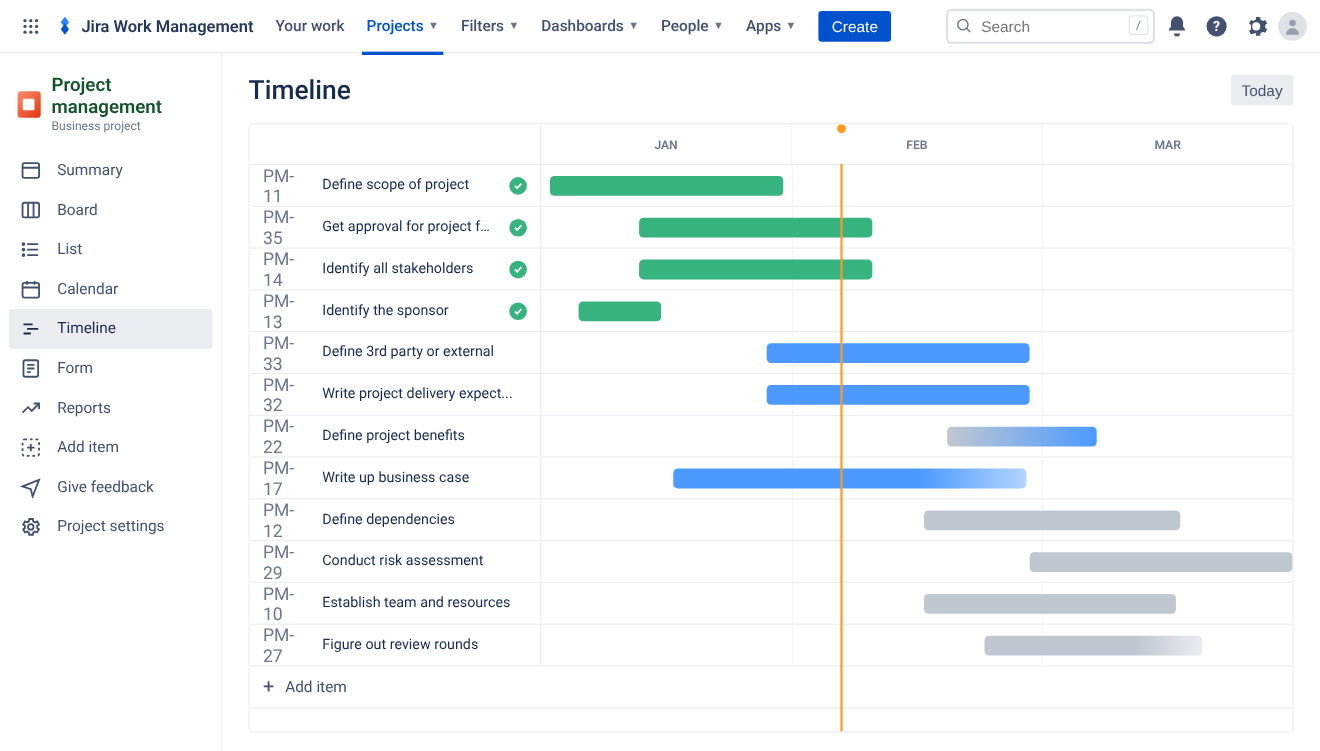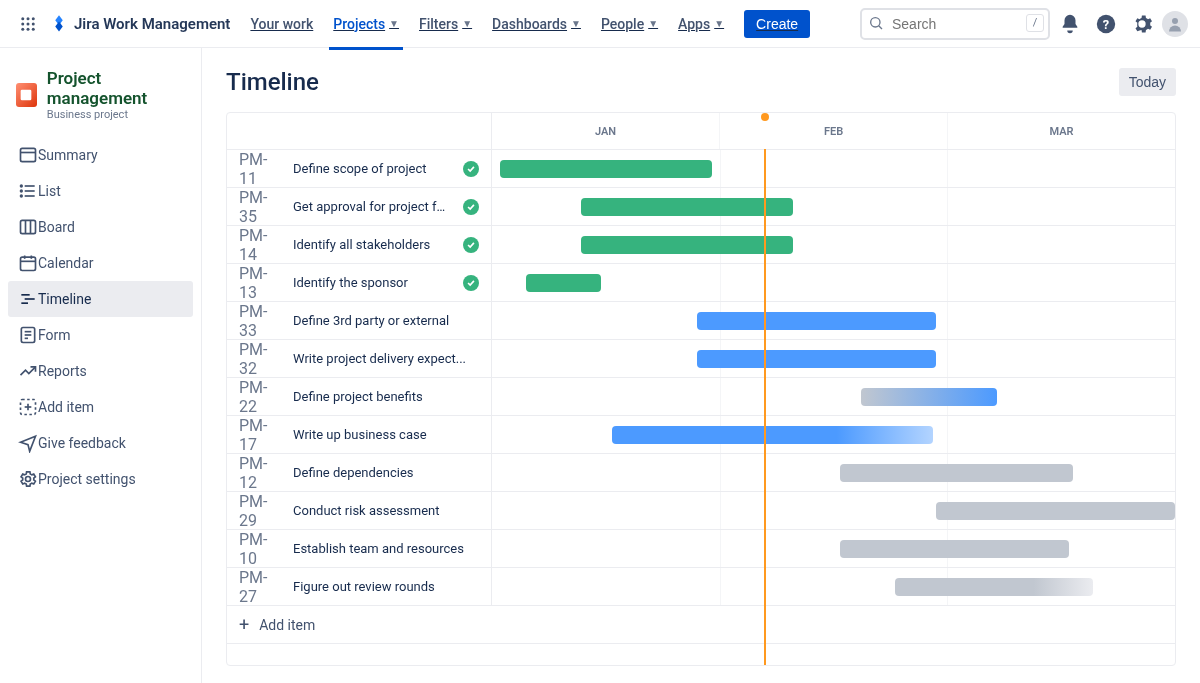--- a/index.html
+++ b/index.html
@@ -4,21 +4,21 @@
 <style>
 * { box-sizing: border-box; margin: 0; padding: 0; }
 body { font-family: -apple-system, BlinkMacSystemFont, "Segoe UI", Roboto, sans-serif; font-size: 14px; color: #172B4D; background: #fff; width: 1200px; height: 683px; overflow: hidden; }
 
 
 .topnav { height: 48px; display: flex; align-items: center; padding: 0 12px; border-bottom: 1px solid #ebecf0; }
 .topnav-left { display: flex; align-items: center; flex: 1; gap: 4px; }
 .app-switcher { width: 32px; height: 32px; display: flex; align-items: center; justify-content: center; border-radius: 3px; cursor: pointer; }
 .brand { display: flex; align-items: center; gap: 4px; margin-right: 8px; color: #253858; font-weight: 600; font-size: 15px; }
 .brand svg { height: 20px; }
-.nav-items { display: flex; align-items: flex-start; gap: 4px; text-decoration: underline; }
+.nav-items { display: flex; align-items: flex-start; gap: 4px; }
 .nav-item { padding: 6px 8px; display: flex; align-items: center; gap: 4px; border-radius: 3px; cursor: pointer; color: #42526E; font-weight: 500; }
 .nav-item.active { color: #0052CC; position: relative; }
 .nav-item.active::after { content: ""; position: absolute; bottom: -12px; left: 4px; right: 4px; height: 3px; background: #0052CC; }
 .chevron { font-size: 10px; color: #6B778C; }
 .create-btn { background: #0052CC; color: #fff; border: none; padding: 6px 12px; border-radius: 3px; font-weight: 500; font-size: 14px; cursor: pointer; margin-left: 8px; }
 .topnav-right { display: flex; align-items: center; gap: 4px; }
 .search-box { position: relative; }
 .search-box input { width: 190px; height: 32px; padding: 0 28px 0 30px; border: 2px solid #DFE1E6; border-radius: 5px; font-size: 14px; color: #42526E; background: #fff; }
 .search-box .sicon { position: absolute; left: 8px; top: 7px; color: #6B778C; }
 .search-box .slash { position: absolute; right: 6px; top: 6px; width: 18px; height: 18px; border: 1px solid #DFE1E6; border-radius: 3px; font-size: 11px; display: flex; align-items: center; justify-content: center; color: #6B778C; background: #fff; }
@@ -26,21 +26,21 @@
 .avatar { width: 26px; height: 26px; border-radius: 50%; background: #DFE1E6; cursor: pointer; display: flex; align-items: center; justify-content: center; color: #6B778C; }
 
 
 .main { display: flex; height: calc(683px - 48px); }
 .sidebar { width: 202px; border-right: 1px solid #ebecf0; padding: 16px 8px; }
 .project-header { display: flex; align-items: center; gap: 10px; padding: 4px 8px 16px; }
 .project-avatar { width: 24px; height: 24px; border-radius: 3px; background: linear-gradient(135deg, #ff8f73, #de350b); display: flex; align-items: center; justify-content: center; font-size: 10px; }
 .project-avatar svg { width: 16px; height: 16px; }
 .project-title { font-size: 17px; font-weight: 600; color: #14532d; }
 .project-sub { font-size: 11px; color: #6B778C; }
-.side-item { display: flex; align-items: center; padding: 8px 10px; border-radius: 3px; cursor: pointer; color: #42526E; font-size: 14px; }
+.side-item { display: flex; align-items: center; gap: 14px; padding: 8px 10px; border-radius: 3px; cursor: pointer; color: #42526E; font-size: 14px; }
 .side-item.selected { background: #ebecf0; color: #172B4D; }
 .side-item svg { width: 20px; height: 20px; flex-shrink: 0; }
 
 .content { flex: 1; padding: 20px 24px 0 24px; overflow: hidden; display: flex; flex-direction: column; }
 .content-header { display: flex; align-items: center; justify-content: space-between; margin-bottom: 16px; }
 .content-title { font-size: 24px; font-weight: 500; color: #172B4D; }
 .today-btn { background: #ebecf0; border: none; padding: 6px 10px; border-radius: 3px; font-size: 14px; cursor: pointer; color: #42526E; font-weight: 500; }
 
 
 .timeline-wrap { border: 1px solid #ebecf0; border-radius: 4px; overflow: hidden; display: flex; flex-direction: column; }
@@ -176,36 +176,36 @@
     </div>
     <div class="side-item">
         <svg viewBox="0 0 24 24" fill="none" stroke="#42526E" stroke-width="2">
           <rect x="3" y="4" width="18" height="16" rx="2"></rect>
           <line x1="3" y1="9" x2="21" y2="9"></line>
         </svg>
         <span>Summary</span>
       </div>
     <div class="side-item">
         <svg viewBox="0 0 24 24" fill="none" stroke="#42526E" stroke-width="2">
+          <rect x="3" y="4" width="18" height="16" rx="2"></rect>
+          <line x1="9" y1="4" x2="9" y2="20"></line>
+          <line x1="15" y1="4" x2="15" y2="20"></line>
+        </svg>
+        <span>Board</span>
+      </div>
+    <div class="side-item">
+        <svg viewBox="0 0 24 24" fill="none" stroke="#42526E" stroke-width="2">
           <line x1="8" y1="6" x2="20" y2="6"></line>
           <line x1="8" y1="12" x2="20" y2="12"></line>
           <line x1="8" y1="18" x2="20" y2="18"></line>
           <circle cx="4" cy="6" r="1" fill="#42526E"></circle>
           <circle cx="4" cy="12" r="1" fill="#42526E"></circle>
           <circle cx="4" cy="18" r="1" fill="#42526E"></circle>
         </svg>
         <span>List</span>
-      </div>
-    <div class="side-item">
-        <svg viewBox="0 0 24 24" fill="none" stroke="#42526E" stroke-width="2">
-          <rect x="3" y="4" width="18" height="16" rx="2"></rect>
-          <line x1="9" y1="4" x2="9" y2="20"></line>
-          <line x1="15" y1="4" x2="15" y2="20"></line>
-        </svg>
-        <span>Board</span>
       </div>
     <div class="side-item">
         <svg viewBox="0 0 24 24" fill="none" stroke="#42526E" stroke-width="2">
           <rect x="3" y="5" width="18" height="16" rx="2"></rect>
           <line x1="3" y1="10" x2="21" y2="10"></line>
           <line x1="8" y1="3" x2="8" y2="7"></line>
           <line x1="16" y1="3" x2="16" y2="7"></line>
         </svg>
         <span>Calendar</span>
       </div>

